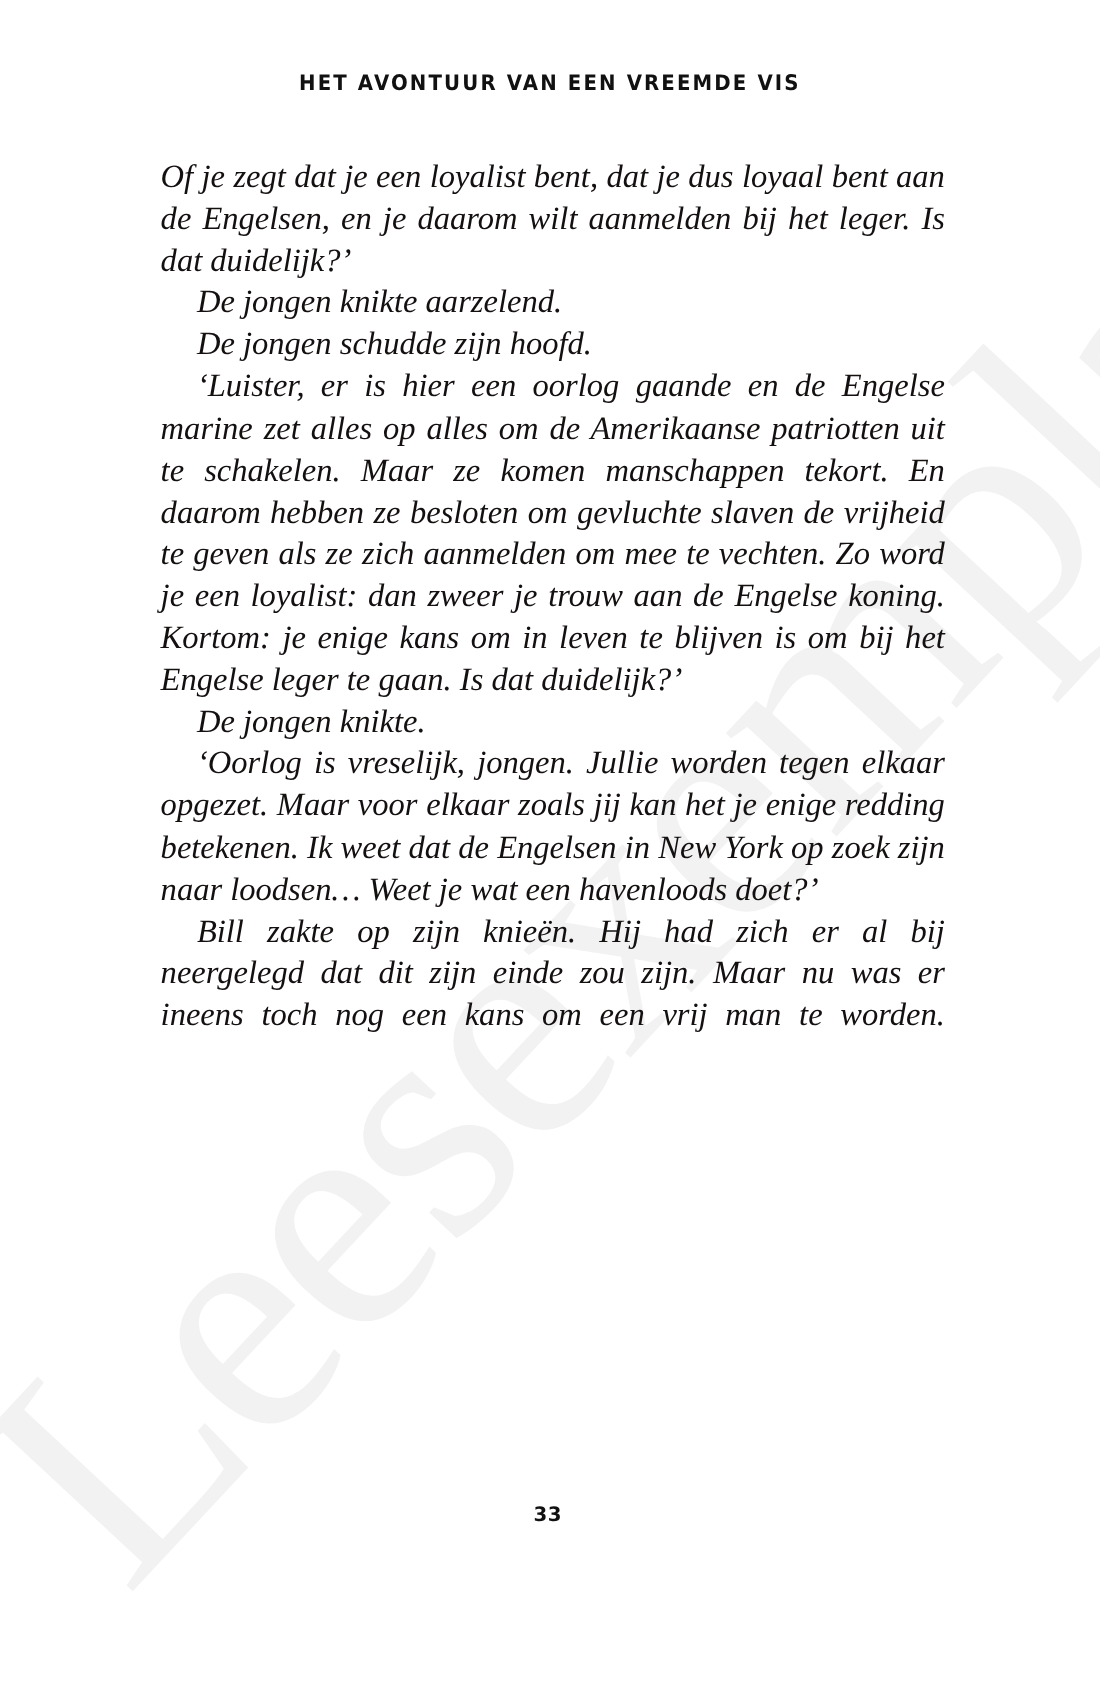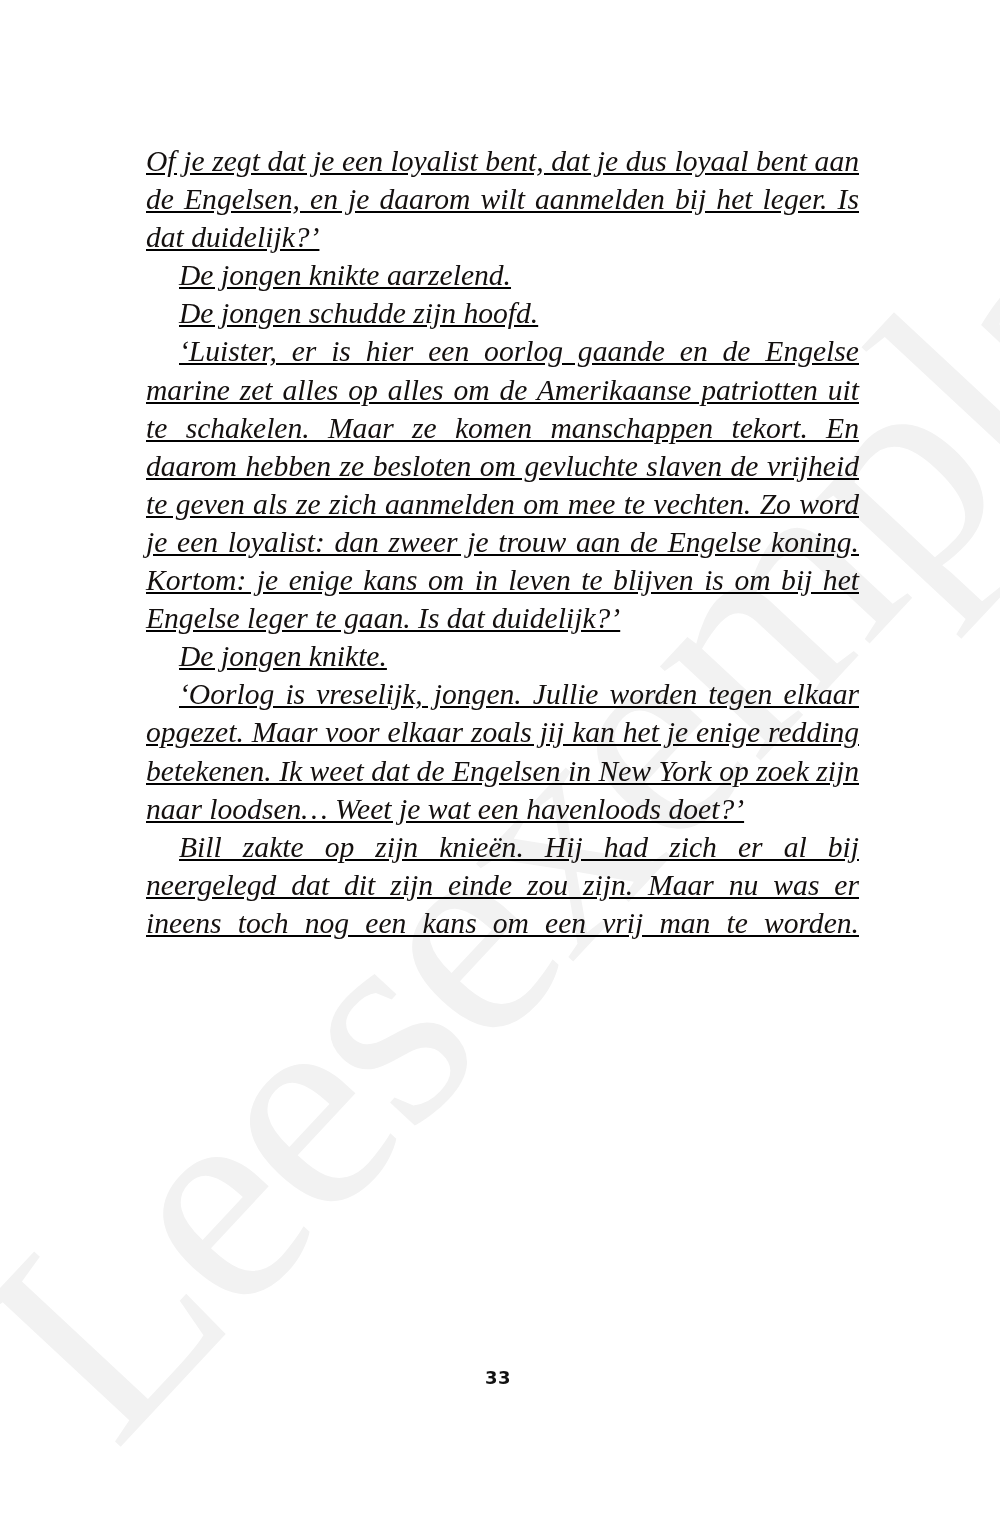--- a/index.html
+++ b/index.html
@@ -71,21 +71,20 @@
     transform-origin: center;
   }
 
   
   .text-column {
     position: absolute;
     top: 142px;
     left: 146px;
     width: 713px;
     z-index: 1;
-    text-decoration: underline;
   }
   .para {
     margin: 0;
     font-family: "Liberation Serif", serif;
     font-style: italic;
     font-size: 29.6px;
     line-height: 38.1px;
     color: #14100f;
     text-align: justify;
     text-justify: inter-word;
@@ -121,20 +120,23 @@
 </style>
 </head>
 <body>
 
 <div class="page">
 
   <div class="watermark-layer">
     <div class="watermark" style="color: rgb(242, 242, 242);">Leesexemplaar</div>
   </div>
 
+  <div class="running-header">
+    <span class="rh-text">HET AVONTUUR VAN EEN VREEMDE VIS</span>
+  </div>
 
   <div class="text-column">
 
   <p class="para no-indent" style="color: rgb(20, 16, 15);">Of je zegt dat je een loyalist bent, dat je dus loyaal bent aan de Engelsen, en je daarom wilt aanmelden bij het leger. Is dat duidelijk?’</p>
       <p class="para" style="color: rgb(20, 16, 15);">De jongen knikte aarzelend.</p>
       <p class="para" style="color: rgb(20, 16, 15);">De jongen schudde zijn hoofd.</p>
       <p class="para" style="color: rgb(20, 16, 15);">‘Luister, er is hier een oorlog gaande en de Engelse marine zet alles op alles om de Amerikaanse patriotten uit te schakelen. Maar ze komen manschappen tekort. En daarom hebben ze besloten om gevluchte slaven de vrijheid te geven als ze zich aanmelden om mee te vechten. Zo word je een loyalist: dan zweer je trouw aan de Engelse koning. Kortom: je enige kans om in leven te blijven is om bij het Engelse leger te gaan. Is dat duidelijk?’</p>
       <p class="para" style="color: rgb(20, 16, 15);">De jongen knikte.</p>
       <p class="para" style="color: rgb(20, 16, 15);">‘Oorlog is vreselijk, jongen. Jullie worden tegen elkaar opgezet. Maar voor elkaar zoals jij kan het je enige redding betekenen. Ik weet dat de Engelsen in New York op zoek zijn naar loodsen… Weet je wat een havenloods doet?’</p>
       <p class="para" style="color: rgb(20, 16, 15);">Bill zakte op zijn knieën. Hij had zich er al bij neergelegd dat dit zijn einde zou zijn. Maar nu was er ineens toch nog een kans om een vrij man te worden.</p>

